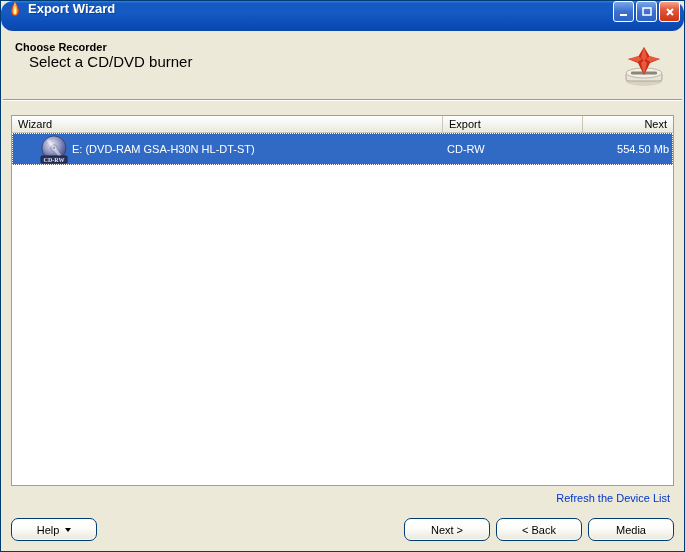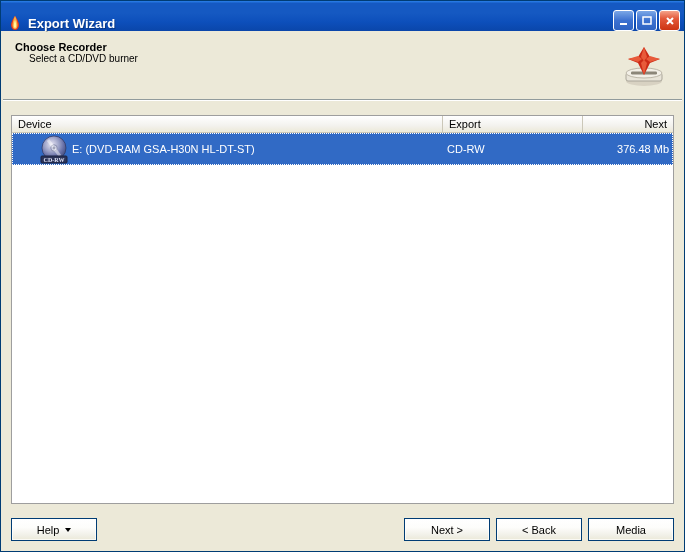--- a/index.html
+++ b/index.html
@@ -18,23 +18,24 @@
     border: 1px solid #003c74;
     background: #ece9d8;
     display: flex;
     flex-direction: column;
   }
   
   .titlebar {
     height: 30px;
     background: linear-gradient(to bottom, #2a80ea 0%, #1559c2 8%, #1559c2 40%, #0d4fbb 70%, #0a46aa 100%);
     display: flex;
-    align-items: flex-end;
+    align-items: flex-start;
     padding: 0 4px 0 6px;
     color: #fff;
+    border-radius: 12px;
   }
   .titlebar .app-icon {
     width: 16px;
     height: 16px;
     margin-right: 5px;
   }
   .titlebar .title {
     font-size: 13px;
     font-weight: bold;
     flex: 1;
@@ -72,21 +73,21 @@
     align-items: flex-start;
   }
   .header-text { flex: 1; }
   .header-text .heading {
     font-weight: bold;
     font-size: 11px;
     color: #000;
     margin-bottom: 0;
   }
   .header-text .subheading {
-    font-size: 10px;
+    font-size: 15px;
     color: #000;
     padding-left: 14px;
   }
   .header-icon {
     width: 48px;
     height: 48px;
   }
   .header-separator {
     height: 2px;
     margin: 4px 2px 0 2px;
@@ -172,21 +173,21 @@
   .footer {
     padding: 8px 10px 10px 10px;
     display: flex;
     align-items: center;
   }
   .footer .spacer { flex: 1; }
   .btn {
     min-width: 86px;
     height: 23px;
     border: 1px solid #003c74;
-    border-radius: 0;
+    border-radius: 7px;
     background: linear-gradient(to bottom, #ffffff 0%, #fdfdfb 40%, #f0efe6 80%, #ece9d8 100%);
     font-family: inherit;
     font-size: 11px;
     color: #000;
     padding: 0 10px;
     margin-left: 6px;
     display: inline-flex;
     align-items: center;
     justify-content: center;
     gap: 3px;
@@ -254,21 +255,21 @@
           <path d="M8 18 L18 21 L22 18 L18 15 Z" fill="#e85a3a"></path>
         </g>
       </svg>
     </div>
   </div>
   <div class="header-separator"></div>
 
   <div class="content">
     <div class="device-list">
       <div class="list-header">
-        <div class="col col-device">Device</div>
+        <div class="col col-device">Wizard</div>
         <div class="col col-media">Export</div>
         <div class="col col-size">Next</div>
       </div>
       <div class="list-body">
         <div class="list-row">
           <div class="cell cell-device">
             <span class="row-icon">
               <svg width="30" height="30" viewBox="0 0 30 30">
                 <defs>
                   <radialGradient id="discg" cx="40%" cy="35%" r="70%">
@@ -282,23 +283,26 @@
                 <circle cx="15" cy="14" r="3.2" fill="#d0d3e8" stroke="#888cac"></circle>
                 <circle cx="15" cy="14" r="1.4" fill="#54597e"></circle>
                 <path d="M9 6 L21 22" stroke="rgba(255,255,255,0.45)" stroke-width="3"></path>
                 <rect x="2" y="22" width="26" height="7" rx="1" fill="#2b3358" stroke="#1b2240"></rect>
                 <text x="15" y="27.8" text-anchor="middle" font-size="6" font-family="Tahoma" fill="#dfe3f6" font-weight="bold">CD-RW</text>
               </svg>
             </span>
             <span>E: (DVD-RAM GSA-H30N HL-DT-ST)</span>
           </div>
           <div class="cell cell-media">CD-RW</div>
-          <div class="cell cell-size">376.48 Mb</div>
+          <div class="cell cell-size">554.50 Mb</div>
         </div>
       </div>
+    </div>
+    <div class="refresh-link">
+      <a>Refresh the Device List</a>
     </div>
   </div>
 
   <div class="footer">
     <button class="btn">
       <span>Help</span>
       <span class="tri"></span>
     </button>
     <span class="spacer"></span>
     <button class="btn">Next &gt;</button>

